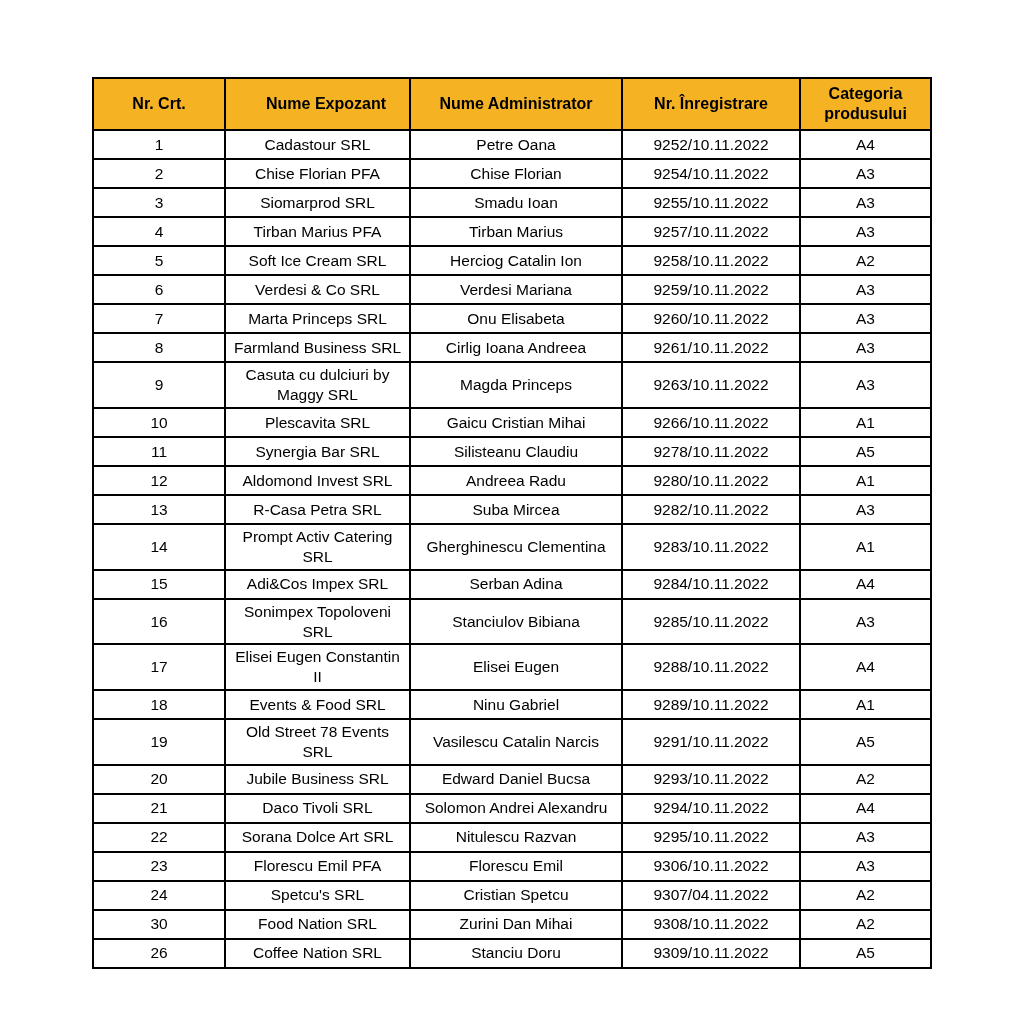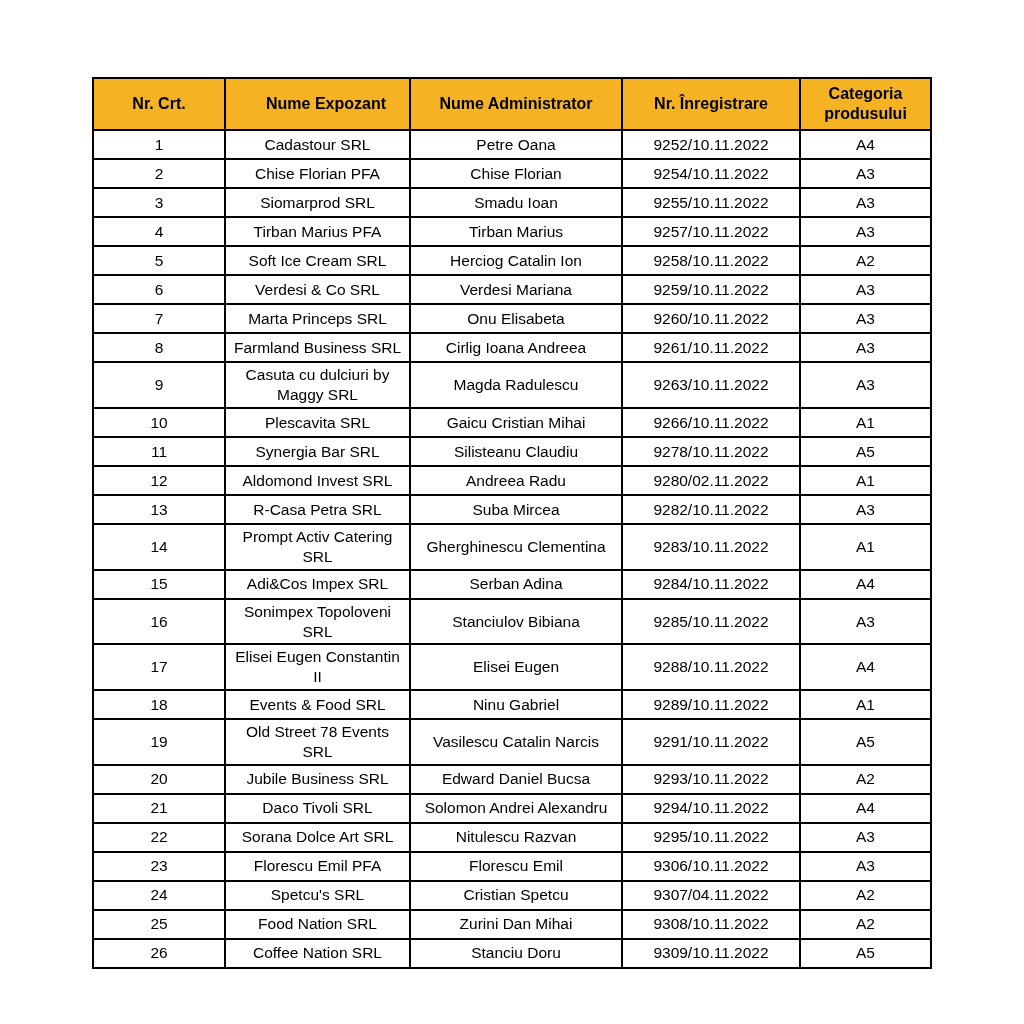--- a/index.html
+++ b/index.html
@@ -124,21 +124,21 @@
         <tr>
           <td>8</td>
           <td>Farmland Business SRL</td>
           <td>Cirlig Ioana Andreea</td>
           <td>9261/10.11.2022</td>
           <td>A3</td>
         </tr>
         <tr>
           <td>9</td>
           <td>Casuta cu dulciuri by Maggy SRL</td>
-          <td>Magda Radulescu</td>
+          <td>Magda Princeps</td>
           <td>9263/10.11.2022</td>
           <td>A3</td>
         </tr>
         <tr>
           <td>10</td>
           <td>Plescavita SRL</td>
           <td>Gaicu Cristian Mihai</td>
           <td>9266/10.11.2022</td>
           <td>A1</td>
         </tr>
@@ -146,21 +146,21 @@
           <td>11</td>
           <td>Synergia Bar SRL</td>
           <td>Silisteanu Claudiu</td>
           <td>9278/10.11.2022</td>
           <td>A5</td>
         </tr>
         <tr>
           <td>12</td>
           <td>Aldomond Invest SRL</td>
           <td>Andreea Radu</td>
-          <td>9280/02.11.2022</td>
+          <td>9280/10.11.2022</td>
           <td>A1</td>
         </tr>
         <tr>
           <td>13</td>
           <td>R-Casa Petra SRL</td>
           <td>Suba Mircea</td>
           <td>9282/10.11.2022</td>
           <td>A3</td>
         </tr>
         <tr>
@@ -234,21 +234,21 @@
           <td>A3</td>
         </tr>
         <tr>
           <td>24</td>
           <td>Spetcu's SRL</td>
           <td>Cristian Spetcu</td>
           <td>9307/04.11.2022</td>
           <td>A2</td>
         </tr>
         <tr>
-          <td>25</td>
+          <td>30</td>
           <td>Food Nation SRL</td>
           <td>Zurini Dan Mihai</td>
           <td>9308/10.11.2022</td>
           <td>A2</td>
         </tr>
         <tr>
           <td>26</td>
           <td>Coffee Nation SRL</td>
           <td>Stanciu Doru</td>
           <td>9309/10.11.2022</td>

